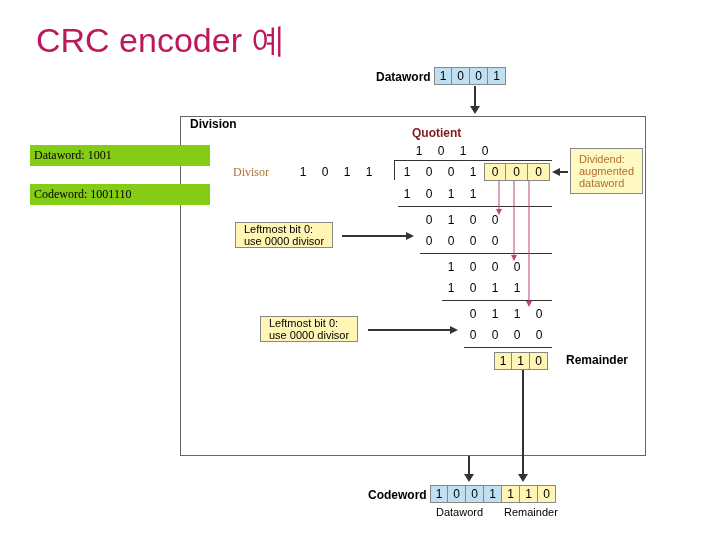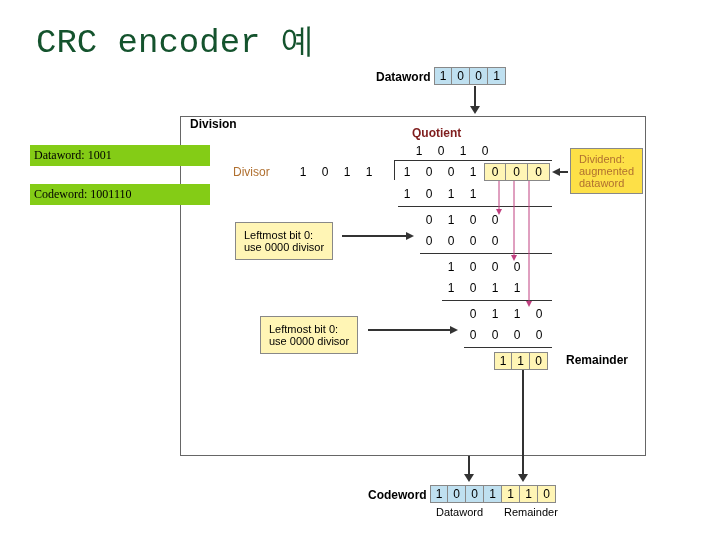--- a/index.html
+++ b/index.html
@@ -1,51 +1,51 @@
 <!DOCTYPE html>
 <html><head>
 <meta charset="utf-8">
 <style>
   * { box-sizing: border-box; margin: 0; padding: 0; }
   body { font-family: Arial, sans-serif; background: #fff; width: 720px; height: 540px; position: relative; }
-  .title { position: absolute; top: 18px; left: 36px; font-size: 34px; color: #14532d; font-weight: normal; font-family: Liberation Mono, monospace; }
+  .title { position: absolute; top: 18px; left: 36px; font-size: 34px; color: #be185d; font-weight: normal; font-family: Liberation Sans, sans-serif; }
   .dataword-top { position: absolute; top: 70px; left: 376px; font-size: 12px; font-weight: bold; }
   .dataword-box-top { position: absolute; top: 67px; left: 434px; display: flex; }
   .bit { width: 18px; height: 18px; display: flex; align-items: center; justify-content: center; font-size: 12px; border: 1px solid #888; }
   .bit + .bit { border-left: none; }
   .blue-bg { background: #bfe0f0; }
   .yellow-bg { background: #fff5b5; }
   .arrow-down-1 { position: absolute; top: 86px; left: 468px; }
   .division-box { position: absolute; top: 116px; left: 180px; width: 466px; height: 340px; border: 1px solid #666; }
   .division-lbl { position: absolute; top: 117px; left: 190px; font-size: 12px; font-weight: bold; }
   .quotient-lbl { position: absolute; top: 126px; left: 412px; font-size: 12px; font-weight: bold; color: #7f1d1d; }
   .quotient-row { position: absolute; top: 142px; left: 408px; display: flex; }
   .plainbit { width: 22px; height: 18px; display: flex; align-items: center; justify-content: center; font-size: 12px; }
-  .divisor-lbl { position: absolute; top: 165px; left: 233px; font-size: 12px; color: #b07030; }
+  .divisor-lbl { position: absolute; top: 165px; left: 233px; font-size: 12px; color: #b07030; font-family: Liberation Serif, serif; }
   .divisor-row { position: absolute; top: 163px; left: 292px; display: flex; }
   .dividend-row { position: absolute; top: 163px; left: 396px; display: flex; }
   .row1 { position: absolute; top: 185px; left: 396px; display: flex; }
   .hr1 { position: absolute; top: 206px; left: 398px; width: 154px; border-top: 1px solid #333; }
   .row2 { position: absolute; top: 211px; left: 418px; display: flex; }
   .row3 { position: absolute; top: 232px; left: 418px; display: flex; }
   .hr2 { position: absolute; top: 253px; left: 420px; width: 132px; border-top: 1px solid #333; }
   .row4 { position: absolute; top: 258px; left: 440px; display: flex; }
   .row5 { position: absolute; top: 279px; left: 440px; display: flex; }
   .hr3 { position: absolute; top: 300px; left: 442px; width: 110px; border-top: 1px solid #333; }
   .row6 { position: absolute; top: 305px; left: 462px; display: flex; }
   .row7 { position: absolute; top: 326px; left: 462px; display: flex; }
   .hr4 { position: absolute; top: 347px; left: 464px; width: 88px; border-top: 1px solid #333; }
   .remainder-box { position: absolute; top: 352px; left: 494px; display: flex; }
   .rem-bit { width: 18px; height: 18px; display: flex; align-items: center; justify-content: center; font-size: 12px; background: #fff5b5; border: 1px solid #888; }
   .rem-bit + .rem-bit { border-left: none; }
   .remainder-lbl { position: absolute; top: 353px; left: 566px; font-size: 12px; font-weight: bold; }
-  .yellow-tag { background: #fff5b5; border: 1px solid #888; padding: 6px 8px; font-size: 11px; position: absolute; }
+  .yellow-tag { background: #fff5b5; border: 1px solid #888; padding: 0 8px; font-size: 11px; position: absolute; }
   .tag1 { top: 222px; left: 235px; }
   .tag2 { top: 316px; left: 260px; }
-  .dividend-tag { position: absolute; top: 148px; left: 570px; background: #fde047; border: 1px solid #888; padding: 4px 8px; font-size: 11px; color: #b07030; text-align: left; }
+  .dividend-tag { position: absolute; top: 148px; left: 570px; background: #fef9c3; border: 1px solid #888; padding: 4px 8px; font-size: 11px; color: #b07030; text-align: left; }
   .info-box { position: absolute; top: 145px; left: 30px; width: 180px; font-size: 12px; font-family: "Times New Roman", serif; }
   .info-line { background: #84cc16; padding: 3px 4px; margin-bottom: 18px; }
   .codeword-lbl { position: absolute; top: 488px; left: 368px; font-size: 12px; font-weight: bold; }
   .codeword-row { position: absolute; top: 485px; left: 430px; display: flex; }
   .cw-bit { width: 18px; height: 18px; display: flex; align-items: center; justify-content: center; font-size: 12px; border: 1px solid #888; }
   .cw-bit + .cw-bit { border-left: none; }
   .cw-sub1 { position: absolute; top: 506px; left: 436px; font-size: 11px; }
   .cw-sub2 { position: absolute; top: 506px; left: 504px; font-size: 11px; }
   .long-div-bar { position: absolute; top: 160px; left: 394px; width: 158px; height: 20px; border-left: 1px solid #333; border-top: 1px solid #333; }
   svg.arrow { position: absolute; }

